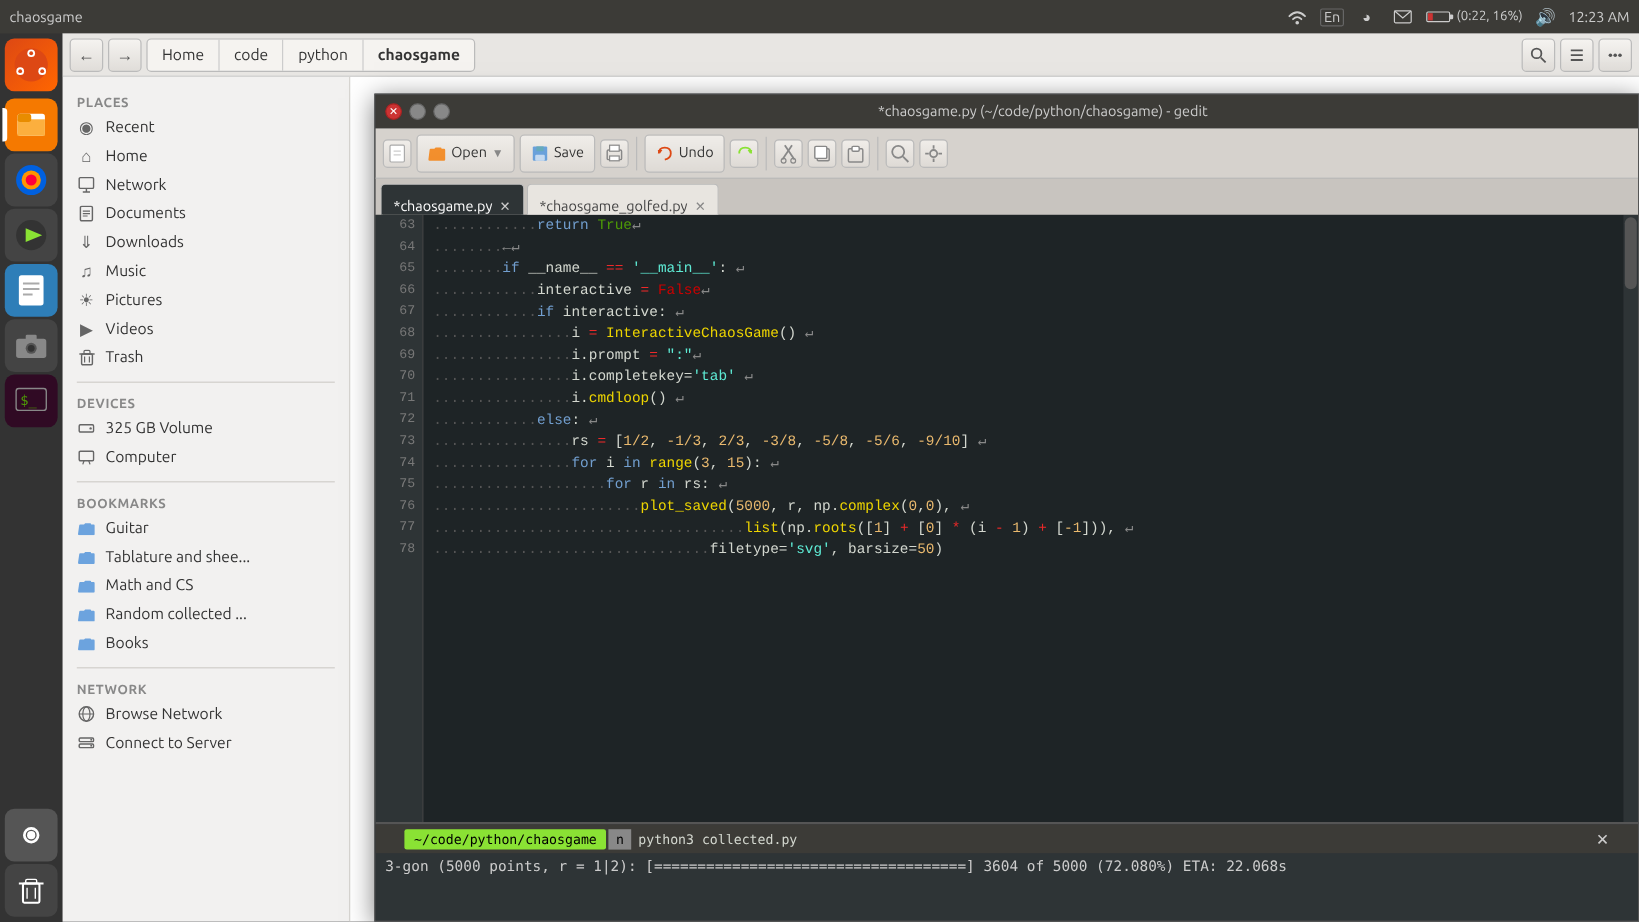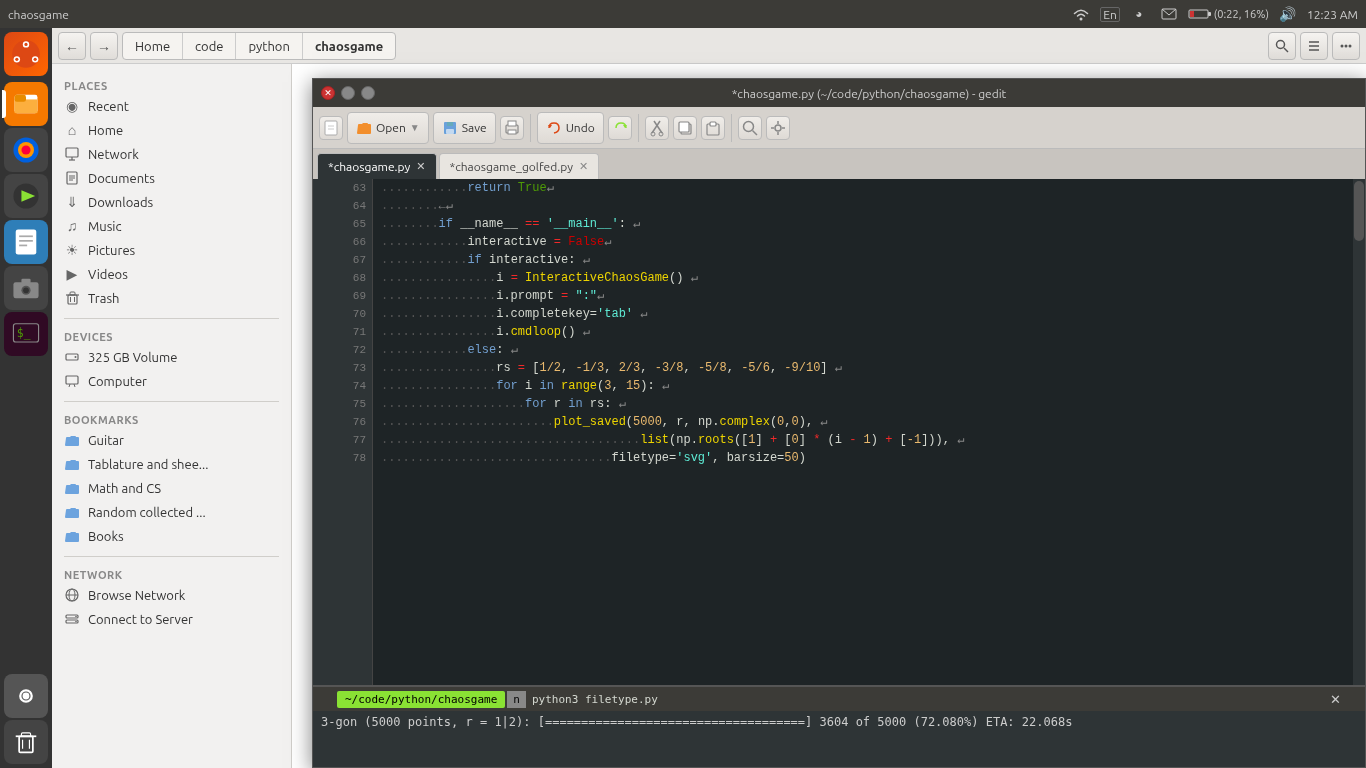--- a/index.html
+++ b/index.html
@@ -59,27 +59,27 @@
     .gedit-title { flex: 1; text-align: center; font-size: 12px; color: #ccc; }
 
     
     .gedit-toolbar { height: 42px; background: #d6d2cd; display: flex; align-items: center; padding: 0 6px; gap: 4px; border-bottom: 1px solid #bbb; }
     .gedit-tool-btn { height: 32px; padding: 0 8px; border-radius: 4px; border: 1px solid #bbb; background: linear-gradient(to bottom, #f0ede9, #dedad5); display: flex; align-items: center; gap: 4px; cursor: pointer; font-size: 12px; color: #333; }
     .gedit-tool-icon { width: 24px; height: 24px; display: flex; align-items: center; justify-content: center; border-radius: 4px; border: 1px solid #bbb; background: linear-gradient(to bottom, #f0ede9, #dedad5); cursor: pointer; }
     .gedit-separator { width: 1px; height: 28px; background: #bbb; margin: 0 2px; }
 
     
     .gedit-tabs { display: flex; align-items: flex-end; background: #c8c4bf; padding: 0 4px; height: 30px; gap: 2px; }
-    .gedit-tab { height: 26px; padding: 0 10px; background: #e8e5e0; border: 1px solid #bbb; border-bottom: none; border-radius: 4px 4px 0 0; display: flex; align-items: center; gap: 6px; font-size: 12px; color: #444; cursor: pointer; }
+    .gedit-tab { height: 26px; padding: 0 10px; background: #e8e5e0; border: 1px solid #bbb; border-bottom: none; border-radius: 4px 4px 0 0; display: flex; align-items: flex-end; gap: 6px; font-size: 12px; color: #444; cursor: pointer; }
     .gedit-tab.active { background: #2e3436; color: #fff; }
     .gedit-tab-close { font-size: 11px; color: #888; cursor: pointer; }
     .gedit-tab.active .gedit-tab-close { color: #ccc; }
 
     
-    .code-area { flex: 1; display: flex; overflow: hidden; margin-left: 20px; }
+    .code-area { flex: 1; display: flex; overflow: hidden; }
     .line-numbers { width: 40px; background: #2e3436; padding: 0 6px; display: flex; flex-direction: column; align-items: flex-end; font-family: 'Courier New', monospace; font-size: 12px; color: #666; border-right: 1px solid #444; overflow: hidden; }
     .line-num { height: 18px; display: flex; align-items: center; font-size: 11px; color: #777; }
     .code-content { flex: 1; background: #1e2426; overflow: auto; font-family: 'Courier New', monospace; font-size: 12px; line-height: 18px; padding: 0 8px; color: #d3d7cf; }
     .code-line { height: 18px; display: flex; align-items: center; white-space: pre; }
     .scrollbar-v { width: 12px; background: #2e3436; }
     .scrollbar-thumb { width: 10px; height: 60px; background: #555; border-radius: 5px; margin: 2px 1px; }
 
     
     .kw-keyword { color: #729fcf; }
     .kw-string { color: #5eead4; }
@@ -760,21 +760,21 @@
       <div class="scrollbar-v">
         <div class="scrollbar-thumb"></div>
       </div>
     </div>
 
     <div class="terminal-bar">
       <div class="terminal-header">
         <span class="terminal-path">~/code/python/chaosgame</span>
         <span class="terminal-mode" style="margin-left:2px;">n</span>
         <span class="terminal-cmd">
-          <span>python3 filetype.py</span>
+          <span>python3 collected.py</span>
         </span>
         <span class="terminal-close">✕</span>
       </div>
       <div class="terminal-content">
         <span class="progress-text">3-gon (5000 points, r = 1|2): [====================================</span><span class="progress-bar"></span><span class="progress-text">] 3604 of 5000 (72.080%)  ETA: 22.068s</span>
       </div>
     </div>
   </div>
 </div>
 

